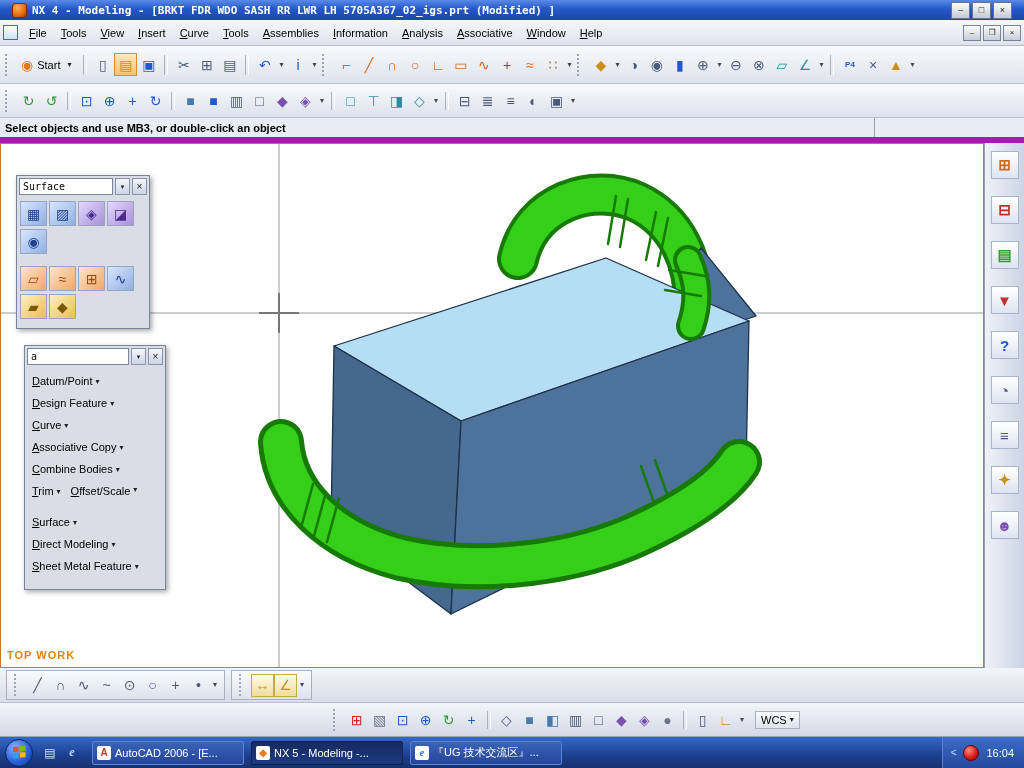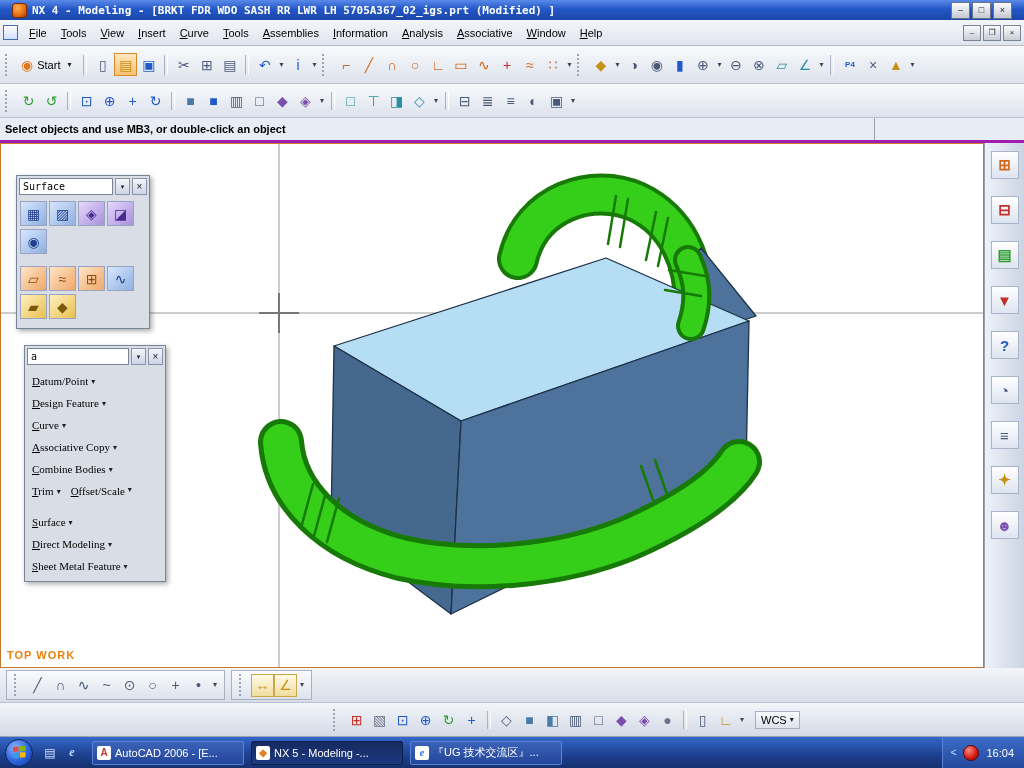--- a/index.html
+++ b/index.html
@@ -48,21 +48,21 @@
   .txt{font-size:8px;font-weight:bold;}
   .g-slate{color:#4a5a78}.g-blue{color:#1f5ac8}.g-orange{color:#d2691e}.g-red{color:#c03028}
   .g-green{color:#2f9e2f}.g-gold{color:#c79018}.g-teal{color:#2a8fa0}.g-purple{color:#7a4fae}
   .g-gray{color:#6a7488}.g-steel{color:#4a7aa8}
   .hot{background:linear-gradient(#ffe8c0,#f8c070);border:1px solid #d88b28;box-sizing:border-box;}
   .start-btn{display:flex;align-items:center;gap:4px;padding:2px 8px 2px 4px;font-size:11px;color:#000;}
   .start-ic{font-size:14px;color:#e07818;}
 
   
   .promptbar{position:absolute;left:0;top:118px;width:1024px;height:25px;box-sizing:border-box;
-    background:#e8ecf4;border-bottom:3px solid #a21caf;display:flex;align-items:center;
+    background:#e8ecf4;border-bottom:6px solid #a21caf;display:flex;align-items:center;
     font-weight:bold;font-size:11px;color:#000;padding-left:5px;}
   .prompt-right{margin-left:auto;width:150px;height:100%;border-left:1px solid #98a0b0;box-sizing:border-box;}
 
   
   .main{position:absolute;left:0;top:143px;width:1024px;height:525px;}
   .viewport{position:absolute;left:0;top:0;width:984px;height:525px;box-sizing:border-box;
     background:#fff;border:1px solid var(--viewport_border,#c8772e);}
   .viewport svg.model{position:absolute;left:0;top:0;}
   .ch{stroke:var(--crosshair,#999);stroke-width:1;}
   .chb{stroke:#777;stroke-width:2;}
@@ -90,21 +90,21 @@
   #surface-palette .pal-body{padding:4px 3px 6px;}
   .pal-row{display:flex;gap:2px;margin-bottom:3px;}
   .pal-row.spaced{margin-top:12px;}
   .pal-icon{width:27px;height:25px;border:1px solid #9aa4c0;box-sizing:border-box;
     display:flex;align-items:center;justify-content:center;font-size:14px;}
   .pi-blue{background:linear-gradient(135deg,#d8e6ff,#8fb0e0);color:#23408e;}
   .pi-purple{background:linear-gradient(135deg,#e4d8ff,#a890d8);color:#4a2a8e;}
   .pi-orange{background:linear-gradient(135deg,#ffe4c8,#f0a868);color:#8e4a10;}
   .pi-gold{background:linear-gradient(135deg,#fff0c0,#e8c050);color:#7a5a08;}
   #command-palette{left:23px;top:201px;width:140px;}
-  .cmd-body{padding:3px 0 4px;font-family:Liberation Serif, serif;}
+  .cmd-body{padding:3px 0 12px;}
   .cmd-row{display:flex;align-items:center;padding:5px 8px 5px 7px;font-size:11px;color:#000;}
   .cmd-row.gap{margin-top:9px;}
   .cmd-label{display:inline-block;}
   .cmd-label::first-letter{text-decoration:underline;}
   .dd{font-size:8px;margin-left:3px;color:#222;}
   .cmd-second{margin-left:10px;display:flex;align-items:flex-start;}
 
   
   .resourcebar{position:absolute;left:984px;top:0;width:40px;height:525px;box-sizing:border-box;
     background:linear-gradient(90deg,#eef1f7,#ccd4e4);border-left:1px solid #98a0b0;

